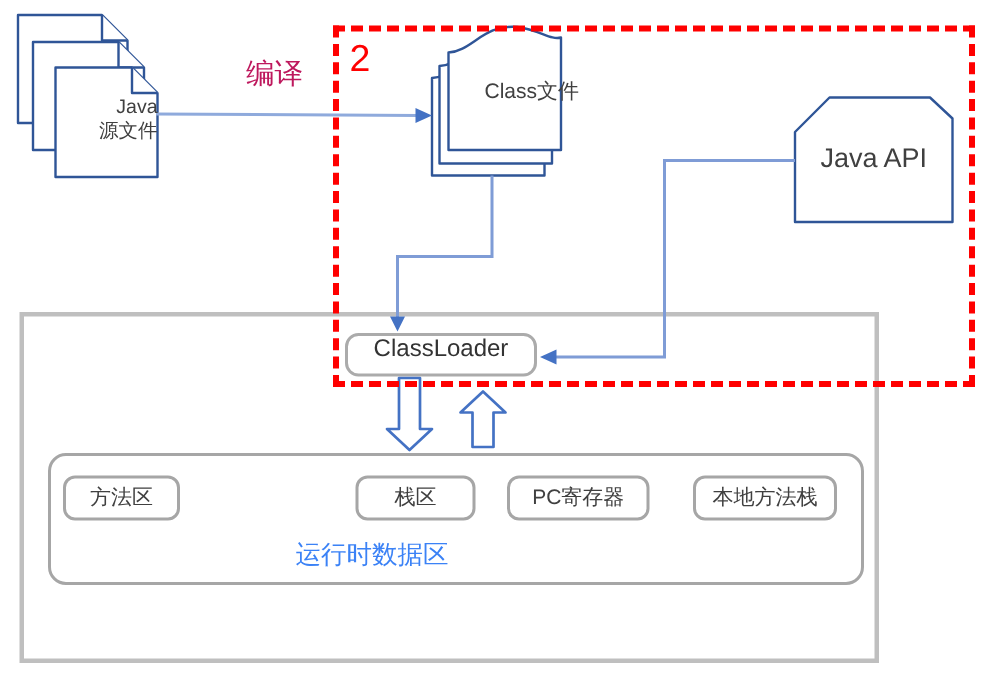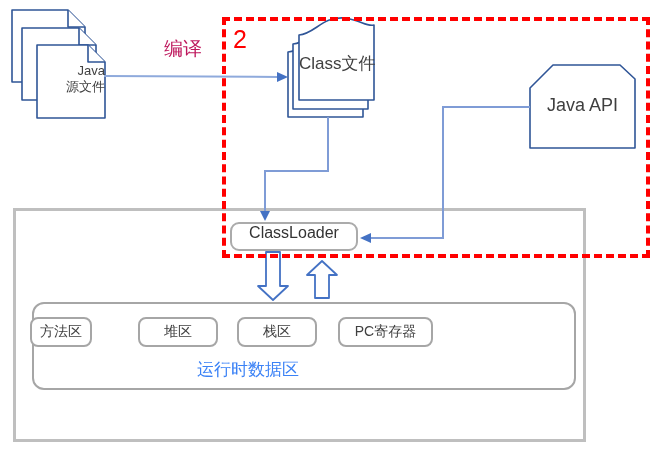--- a/index.html
+++ b/index.html
@@ -8,58 +8,58 @@
     font-family:"Liberation Sans","DejaVu Sans",sans-serif;color:#404040;
   }
   .abs{position:absolute;}
   
   .jvm-box{left:13px;top:208px;width:567px;height:228px;border:3px solid #BFBFBF;background:transparent;z-index:1;}
   
   .runtime-box{left:32px;top:302px;width:540px;height:84px;border:2px solid #A6A6A6;border-radius:12px;background:#ffffff;z-index:1;}
   
   .mini-box{top:317px;height:30px;border:2px solid #A6A6A6;border-radius:8px;background:#ffffff;
     display:flex;align-items:center;justify-content:center;font-size:14px;color:#404040;z-index:2;box-sizing:border-box;}
-  .mb1{left:30px;width:62px;justify-content:center;}
+  .mb1{left:42px;width:78px;justify-content:center;}
   .mb2{left:138px;width:80px;}
   .mb3{left:237px;width:80px;}
   .mb4{left:338px;width:95px;}
   .mb5{left:462px;width:96px;}
   
   .classloader-box{left:230px;top:222px;width:128px;height:29px;border:2px solid #ABABAB;border-radius:9px;background:#ffffff;
     display:flex;align-items:flex-start;justify-content:center;font-size:16px;color:#333333;z-index:3;box-sizing:border-box;}
   
   .red-box{left:222px;top:17px;width:428px;height:241px;border:4px dashed #FF0000;box-sizing:border-box;z-index:5;pointer-events:none;}
   .step-label{left:233px;top:25px;font-size:25px;color:#FF0000;z-index:6;}
   .compile-label{left:164px;top:36px;font-size:19px;color:#be185d;z-index:4;}
   .java-src-label{left:35px;top:63px;width:70px;text-align:right;font-size:13px;line-height:16px;color:#404040;z-index:4;}
-  .classfile-label{left:299px;top:52px;width:87px;text-align:left;font-size:17px;color:#404040;z-index:4;}
+  .classfile-label{left:299px;top:52px;width:87px;text-align:right;font-size:14px;color:#404040;z-index:4;}
   .javaapi-label{left:530px;top:95px;width:105px;text-align:center;font-size:18px;color:#404040;z-index:4;}
   .runtime-label{left:197px;top:358px;width:160px;text-align:left;font-size:17px;color:#3b82f6;z-index:2;}
   .jvm-label{left:234px;top:404px;width:80px;text-align:center;font-size:25px;color:#3b3b3b;z-index:2;}
   svg.layer{left:0;top:0;z-index:4;pointer-events:none;}
 </style>
 </head>
 <body>
 
 <div id="canvas">
 
   <div class="abs jvm-box"></div>
   <div class="abs runtime-box"></div>
 
   <div class="abs mini-box mb1">
       <span>方法区</span>
     </div>
-  <div class="abs mini-box mb2">
-      <span>堆区</span>
-    </div>
   <div class="abs mini-box mb3">
       <span>栈区</span>
     </div>
   <div class="abs mini-box mb4">
       <span>PC寄存器</span>
+    </div>
+  <div class="abs mini-box mb5">
+      <span>本地方法栈</span>
     </div>
 
   <svg class="abs layer" width="657" height="449" viewBox="0 0 657 449">
 
     <g fill="#ffffff" stroke="#2F5597" stroke-width="1.6" stroke-linejoin="round">
       <path d="M12,10 L68,10 L85,27 L85,82 L12,82 Z"></path>
       <path d="M68,10 L68,27 L85,27"></path>
       <path d="M22,28 L79,28 L96,45 L96,100 L22,100 Z"></path>
       <path d="M79,28 L79,45 L96,45"></path>
       <path d="M37,45 L88,45 L105,62 L105,118 L37,118 Z"></path>

